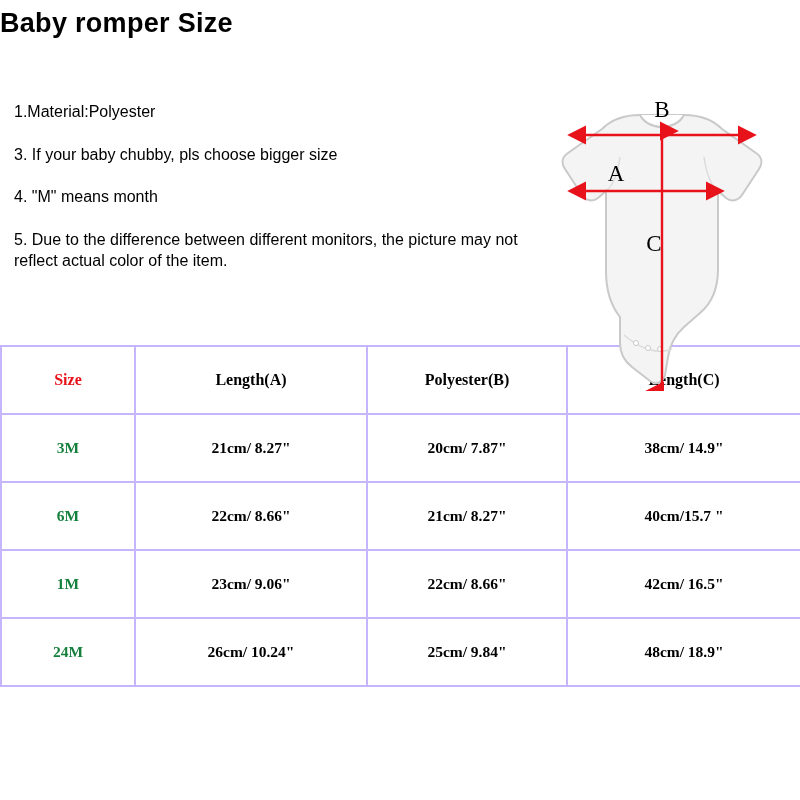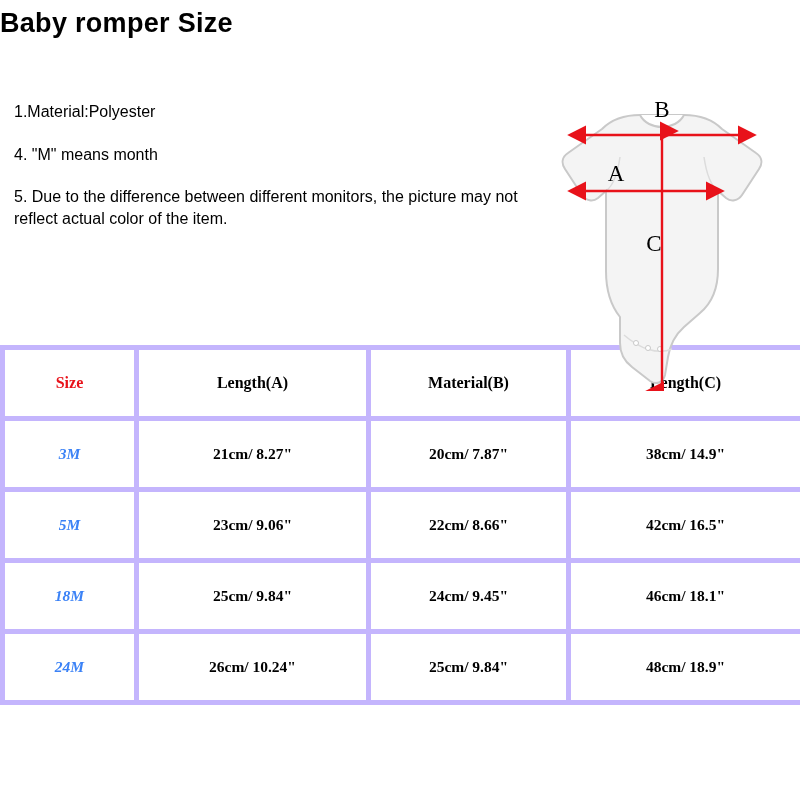--- a/index.html
+++ b/index.html
@@ -55,56 +55,56 @@
   }
   .figure svg { display: block; }
 
   table.size-table {
     width: 800px;
     border-collapse: collapse;
     table-layout: fixed;
     font-family: "Liberation Serif", serif;
   }
   table.size-table td, table.size-table th {
-    border: 5px solid #c4b5fd;
+    border: 2px solid #c4b5fd;
     height: 66px;
     text-align: center;
     vertical-align: middle;
     font-size: 15.5px;
     font-weight: bold;
     padding: 0 4px;
   }
   table.size-table th {
     font-size: 16px;
   }
   col.c-size { width: 134px; }
   col.c-chest { width: 232px; }
   col.c-shoulder { width: 200px; }
   col.c-length { width: 234px; }
 
   .hdr-size {
     color: #e8121a;
     font-size: 16px;
   }
   .row-size {
-    color: #3b82f6;
-    font-style: italic;
+    color: #15803d;
   }
 </style>
 </head>
 <body>
 
 <div class="page">
 
   <div class="title">Baby romper Size</div>
 
   <div class="top-section">
 
     <div class="notes">
       <div class="note">1.Material:Polyester</div>
+      <div class="note">3. If your baby chubby, pls choose bigger size</div>
       <div class="note">4. "M" means month</div>
       <div class="note">5. Due to the difference between different monitors, the picture may not reflect actual color of the item.</div>
     </div>
 
     <div class="figure">
       <svg width="260" height="300" viewBox="0 0 260 300" xmlns="http://www.w3.org/2000/svg">
 
         <g>
           <path d="M70 38
                    C 80 28, 95 24, 108 24
@@ -175,42 +175,42 @@
     <colgroup>
       <col class="c-size">
         <col class="c-chest">
         <col class="c-shoulder">
         <col class="c-length">
     </colgroup>
     <thead>
       <tr>
         <th class="hdr-size">Size</th>
         <th>Length(A)</th>
-        <th>Material(B)</th>
+        <th>Polyester(B)</th>
         <th>Length(C)</th>
       </tr>
     </thead>
     <tbody>
       <tr>
         <td class="row-size">3M</td>
         <td>21cm/ 8.27"</td>
         <td>20cm/ 7.87"</td>
         <td>38cm/ 14.9"</td>
       </tr>
       <tr>
-        <td class="row-size">5M</td>
+        <td class="row-size">6M</td>
+        <td>22cm/ 8.66"</td>
+        <td>21cm/ 8.27"</td>
+        <td>40cm/15.7 "</td>
+      </tr>
+      <tr>
+        <td class="row-size">1M</td>
         <td>23cm/ 9.06"</td>
         <td>22cm/ 8.66"</td>
         <td>42cm/ 16.5"</td>
-      </tr>
-      <tr>
-        <td class="row-size">18M</td>
-        <td>25cm/ 9.84"</td>
-        <td>24cm/ 9.45"</td>
-        <td>46cm/ 18.1"</td>
       </tr>
       <tr>
         <td class="row-size">24M</td>
         <td>26cm/ 10.24"</td>
         <td>25cm/ 9.84"</td>
         <td>48cm/ 18.9"</td>
       </tr>
     </tbody>
   </table>
 

